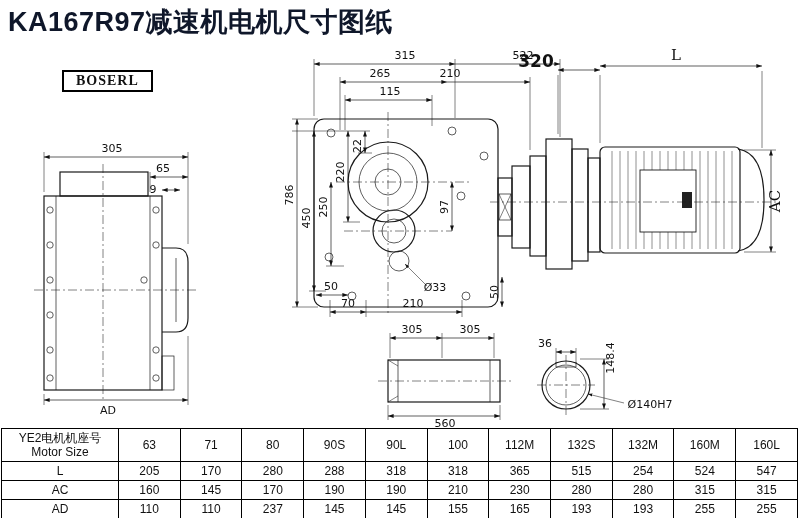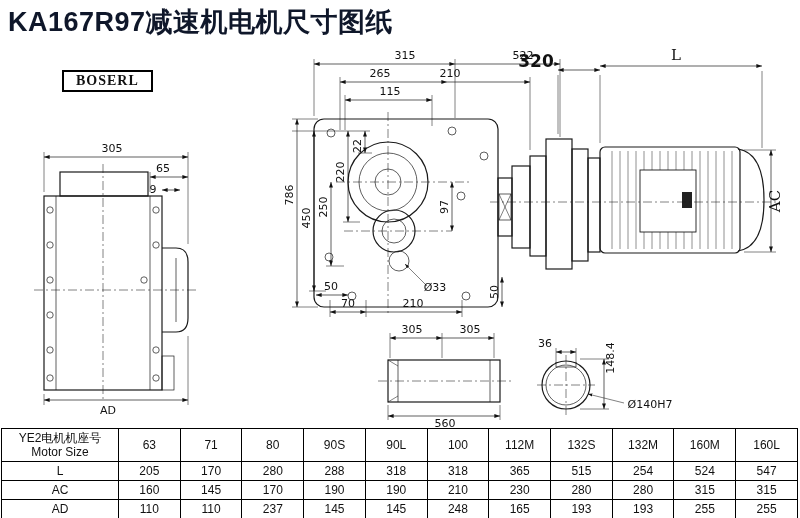--- a/index.html
+++ b/index.html
@@ -285,21 +285,21 @@
       <td>315</td>
       <td>315</td>
     </tr>
     <tr>
       <td class="lab">AD</td>
       <td>110</td>
       <td>110</td>
       <td>237</td>
       <td>145</td>
       <td>145</td>
-      <td>248</td>
+      <td>155</td>
       <td>165</td>
       <td>193</td>
       <td>193</td>
       <td>255</td>
       <td>255</td>
     </tr>
   </tbody>
     </table>
 
 </div>

